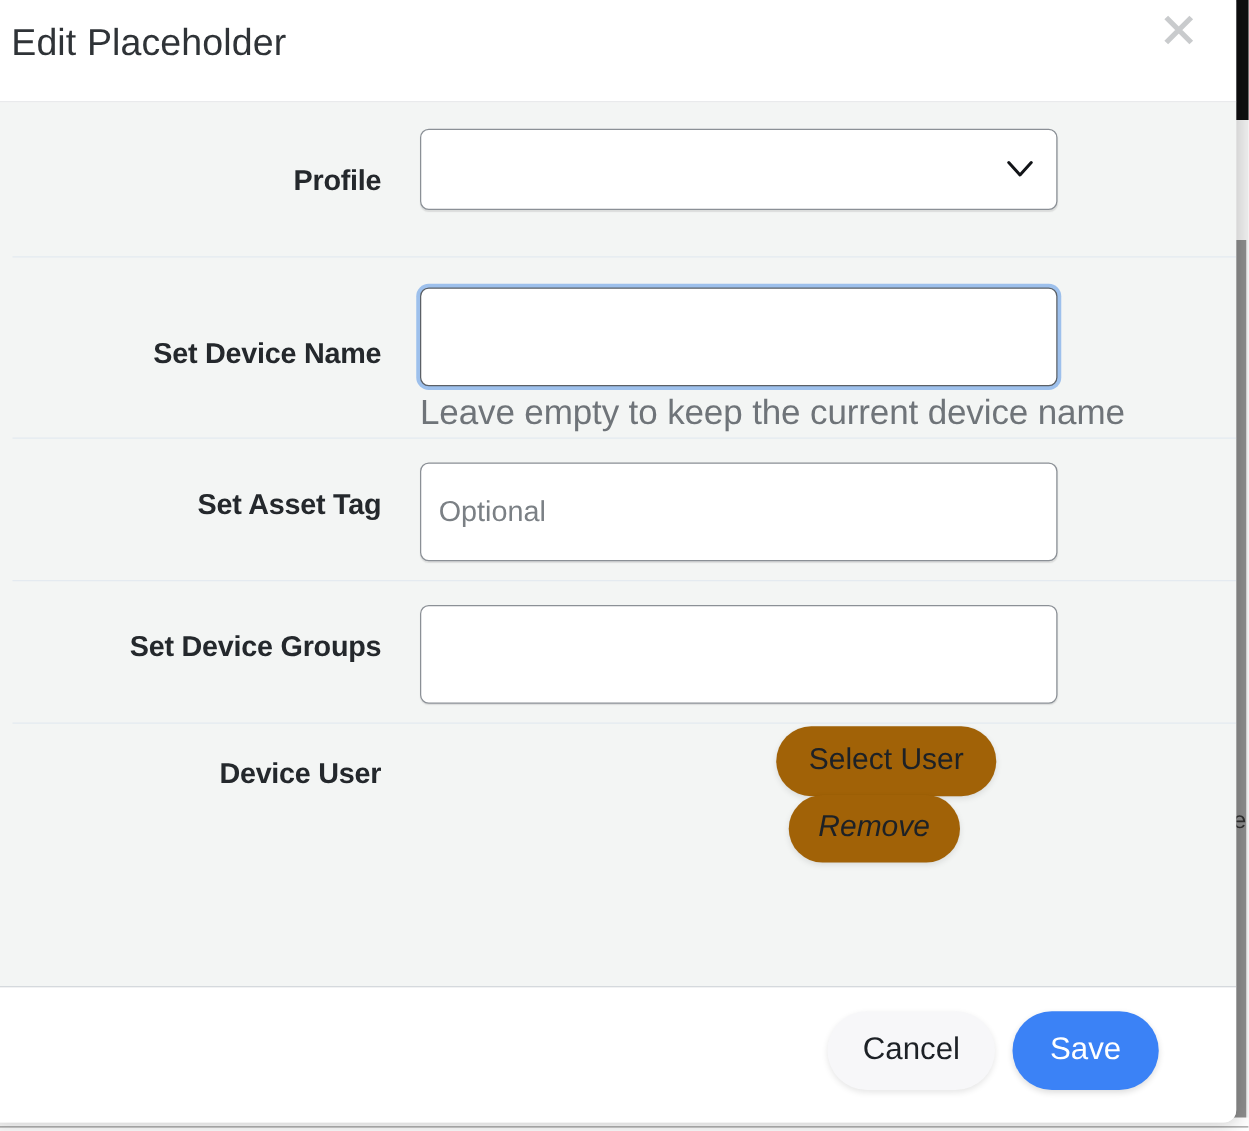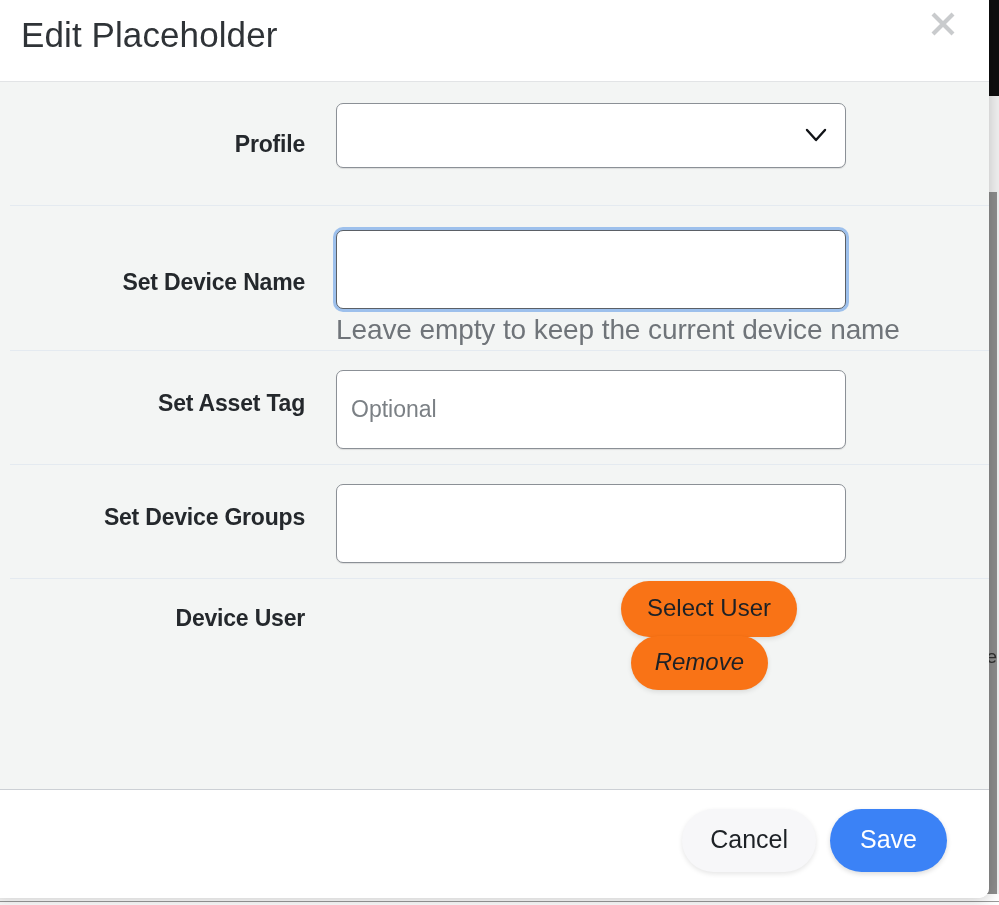--- a/index.html
+++ b/index.html
@@ -101,23 +101,23 @@
   
   #modal-header {
     position: relative;
     height: 90px;
     flex: 0 0 90px;
     border-bottom: 1px solid #e2e4e6;
     background: #ffffff;
   }
   #modal-title {
     position: absolute;
-    left: 31px;
+    left: 19px;
     top: 22px;
-    font-size: 35px;
+    font-size: 30px;
     line-height: 44px;
     color: #2f3337;
     font-weight: 400;
     letter-spacing: 0.1px;
     white-space: nowrap;
   }
   #close-button {
     position: absolute;
     right: 27px;
     top: 14px;
@@ -249,21 +249,21 @@
   
   .pill-stack {
     width: 510px;
     display: flex;
     flex-direction: column;
     align-items: flex-end;
     padding-top: 2px;
   }
   .pill-btn {
     border: none;
-    background: #f97316;
+    background: #a16207;
     border-radius: 999px;
     font-family: "Liberation Sans", sans-serif;
     font-size: 24px;
     line-height: 1;
     color: #1d2126;
     cursor: pointer;
     box-shadow: 0 2px 5px rgba(0,0,0,0.10), 0 0 0 0.5px rgba(0,0,0,0.02);
     white-space: nowrap;
   }
   .pill-select-user {
@@ -279,21 +279,21 @@
 
   
   #modal-footer {
     flex: 0 0 108px;
     height: 108px;
     background: #ffffff;
     position: relative;
   }
   .footer-btns {
     position: absolute;
-    right: 42px;
+    right: 62px;
     top: 19px;
     display: flex;
     align-items: center;
     gap: 14px;
   }
   .btn-cancel {
     border: none;
     background: #f7f7f9;
     border-radius: 999px;
     font-family: "Liberation Sans", sans-serif;

